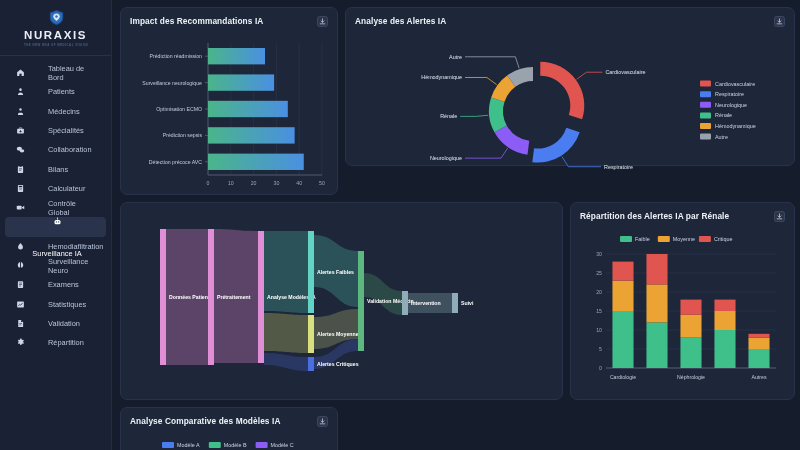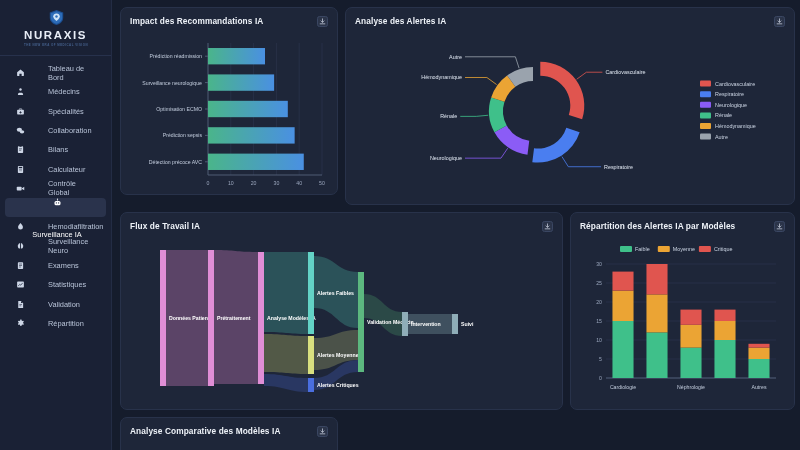--- a/index.html
+++ b/index.html
@@ -62,21 +62,21 @@
   .dl-btn {
     width: 11px; height: 11px; border-radius: 2.5px;
     background: #2b3449; border: 1px solid #3a4662;
     display: flex; align-items: center; justify-content: center;
     cursor: pointer; flex: 0 0 11px;
   }
   .dl-btn svg { width: 7px; height: 7px; }
 
   
   .card-impact { width: 218px; height: 188px; }
-  .card-alerts { flex: 1; height: 198px; }
+  .card-alerts { flex: 1; height: 159px; }
   
   .card-flux { width: 443px; height: 198px; }
   .card-grav { flex: 1; height: 198px; }
   
   .card-comp { width: 218px; height: 120px; }
 
   svg.plot { display: block; }
   .tick { font-size: 5.2px; fill: #9aa6bd; font-family: "Liberation Sans", sans-serif; }
   .cat  { font-size: 5.2px; fill: #c2ccdd; font-family: "Liberation Sans", sans-serif; }
   .lbl  { font-size: 5.4px; fill: #dfe6f1; font-family: "Liberation Sans", sans-serif; }
@@ -106,20 +106,29 @@
       </div>
     </div>
     <nav class="nav" id="nav">
         <div class="nav-item">
           <span class="nav-ico">
             <svg viewBox="0 0 24 24" width="9" height="9" fill="currentColor">
               <path d="M3 11l9-7 9 7v9a1 1 0 0 1-1 1h-5v-6h-6v6H4a1 1 0 0 1-1-1z"></path>
             </svg>
           </span>
           <span>Tableau de Bord</span>
+        </div>
+        <div class="nav-item">
+          <span class="nav-ico">
+            <svg viewBox="0 0 24 24" width="9" height="9" fill="currentColor">
+              <circle cx="12" cy="7" r="3.4"></circle>
+              <path d="M5 21c0-4 3.2-6.5 7-6.5S19 17 19 21z"></path>
+            </svg>
+          </span>
+          <span>Patients</span>
         </div>
         <div class="nav-item">
           <span class="nav-ico">
             <svg viewBox="0 0 24 24" width="9" height="9" fill="currentColor">
               <circle cx="12" cy="6.5" r="3.2"></circle>
               <path d="M5 21c0-4 3.2-6.2 7-6.2S19 17 19 21z"></path>
               <path d="M12 12v4" stroke="#1a2135" stroke-width="1.2"></path>
             </svg>
           </span>
           <span>Médecins</span>
@@ -337,28 +346,20 @@
             <text x="360" y="101" class="lgtxt">Hémodynamique</text>
             <rect x="345" y="106.6" width="11" height="6" rx="1" fill="#9aa3ad"></rect>
             <text x="360" y="111.6" class="lgtxt">Autre</text>
           </svg>
       </section>
     </div>
 
     <div class="row">
 
       <section class="card card-flux">
-        <div class="card-head">
-          <span class="card-title">Flux de Travail IA</span>
-          <span class="dl-btn">
-            <svg viewBox="0 0 24 24" fill="none" stroke="#d6dde9" stroke-width="2.4" stroke-linecap="round">
-              <path d="M12 3v11M7 10l5 5 5-5M4 20h16"></path>
-            </svg>
-          </span>
-        </div>
         <svg class="plot" width="425" height="172" viewBox="0 0 425 172" id="sankeySvg">
             <path d="M36 18 C57 18, 57 18, 78 18 L78 154 C57 154, 57 154, 36 154 Z" fill="#b06ea8" opacity="0.42"></path>
             <path d="M84 18 C106 18, 106 20, 128 20 L128 152 C106 152, 106 152, 84 152 Z" fill="#b06ea8" opacity="0.42"></path>
             <path d="M134 20 C156 20, 156 20, 178 20 L178 102 C156 102, 156 100, 134 100 Z" fill="#3f8f86" opacity="0.42"></path>
             <path d="M134 102 C156 102, 156 104, 178 104 L178 142 C156 142, 156 140, 134 140 Z" fill="#9aa05a" opacity="0.42"></path>
             <path d="M134 142 C156 142, 156 146, 178 146 L178 160 C156 160, 156 154, 134 154 Z" fill="#3a4f9c" opacity="0.42"></path>
             <path d="M184 24 C206 24, 206 40, 228 40 L228 96 C206 96, 206 76, 184 76 Z" fill="#3f8f86" opacity="0.42"></path>
             <path d="M184 106 C206 106, 206 98, 228 98 L228 128 C206 128, 206 138, 184 138 Z" fill="#8a9060" opacity="0.42"></path>
             <path d="M184 146 C206 146, 206 128, 228 128 L228 140 C206 140, 206 158, 184 158 Z" fill="#3a4f9c" opacity="0.42"></path>
             <path d="M234 62 C253 62, 253 80, 272 80 L272 104 C253 104, 253 86, 234 86 Z" fill="#3f7a5a" opacity="0.42"></path>
@@ -379,21 +380,21 @@
             <text x="237" y="92" class="snode">Validation Médecin</text>
             <rect x="272" y="80" width="6" height="24" fill="#8fadb8"></rect>
             <text x="281" y="94" class="snode">Intervention</text>
             <rect x="322" y="82" width="6" height="20" fill="#8fadb8"></rect>
             <text x="331" y="94" class="snode">Suivi</text>
           </svg>
       </section>
 
       <section class="card card-grav">
         <div class="card-head">
-          <span class="card-title">Répartition des Alertes IA par Modèles</span>
+          <span class="card-title">Répartition des Alertes IA par Rénale</span>
           <span class="dl-btn">
             <svg viewBox="0 0 24 24" fill="none" stroke="#d6dde9" stroke-width="2.4" stroke-linecap="round">
               <path d="M12 3v11M7 10l5 5 5-5M4 20h16"></path>
             </svg>
           </span>
         </div>
         <svg class="plot" width="205" height="172" viewBox="0 0 205 172" id="gravSvg">
             <line x1="26" y1="146" x2="196" y2="146" stroke="#2d3850" stroke-width="0.6"></line>
             <text x="22" y="148" class="tick" text-anchor="end">0</text>
             <line x1="26" y1="127" x2="196" y2="127" stroke="#2d3850" stroke-width="0.6"></line>

